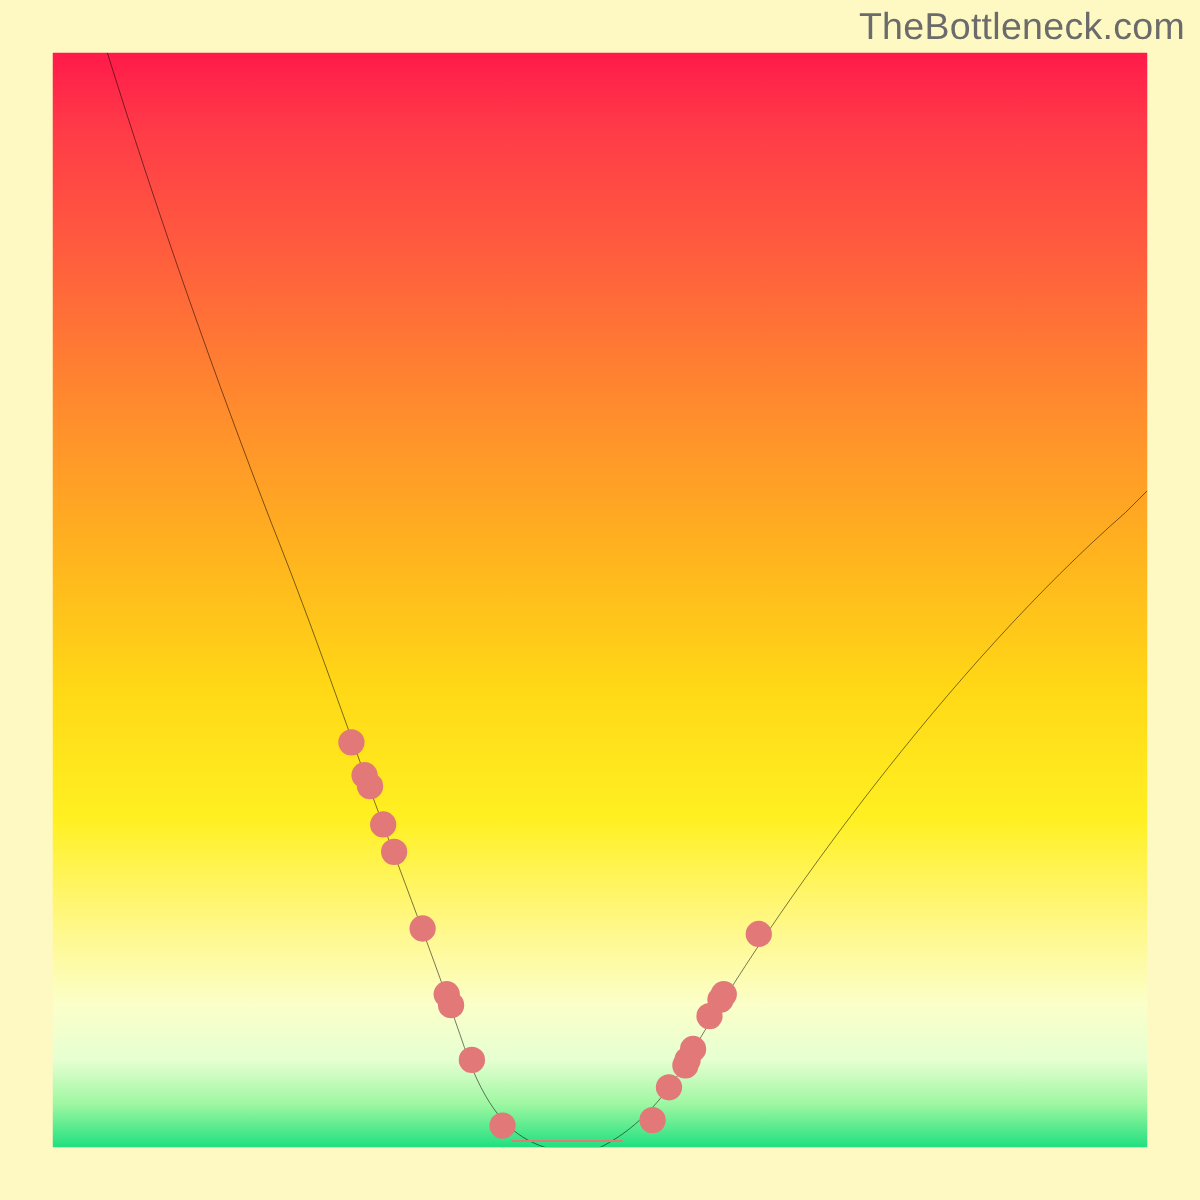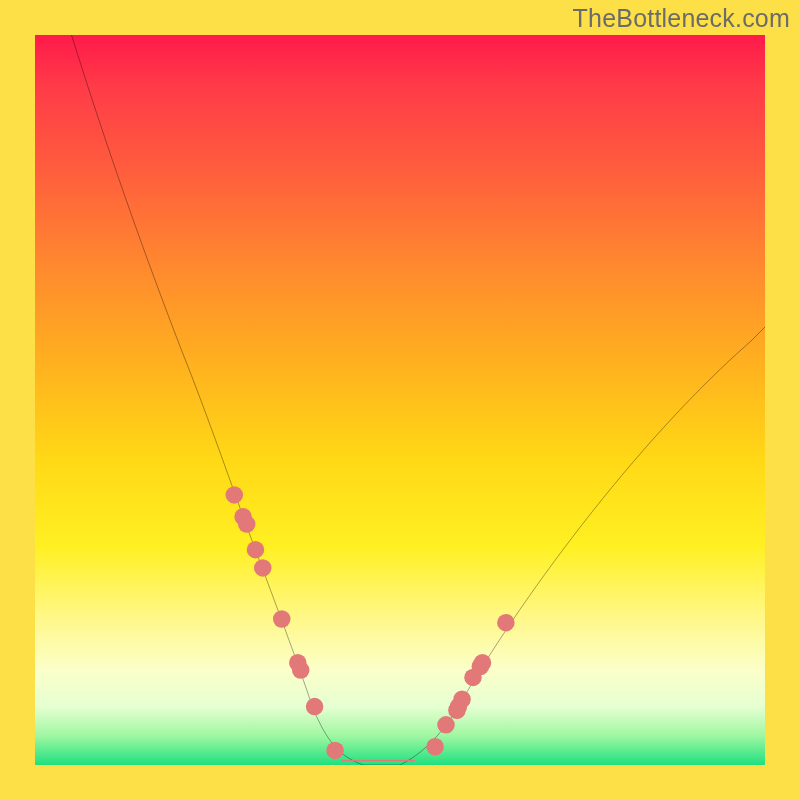--- a/index.html
+++ b/index.html
@@ -8,21 +8,21 @@
     width: 800px;
     height: 800px;
     background: #000;
     overflow: hidden;
     font-family: Arial, Helvetica, sans-serif;
   }
   .outer {
     position: relative;
     width: 800px;
     height: 800px;
-    background: #fde047;
+    background: #fef9c3;
   }
   .watermark {
     position: absolute;
     top: 4px;
     right: 10px;
     color: #6b6b6b;
     font-size: 25px;
     font-weight: 400;
     letter-spacing: 0.2px;
     z-index: 50;

